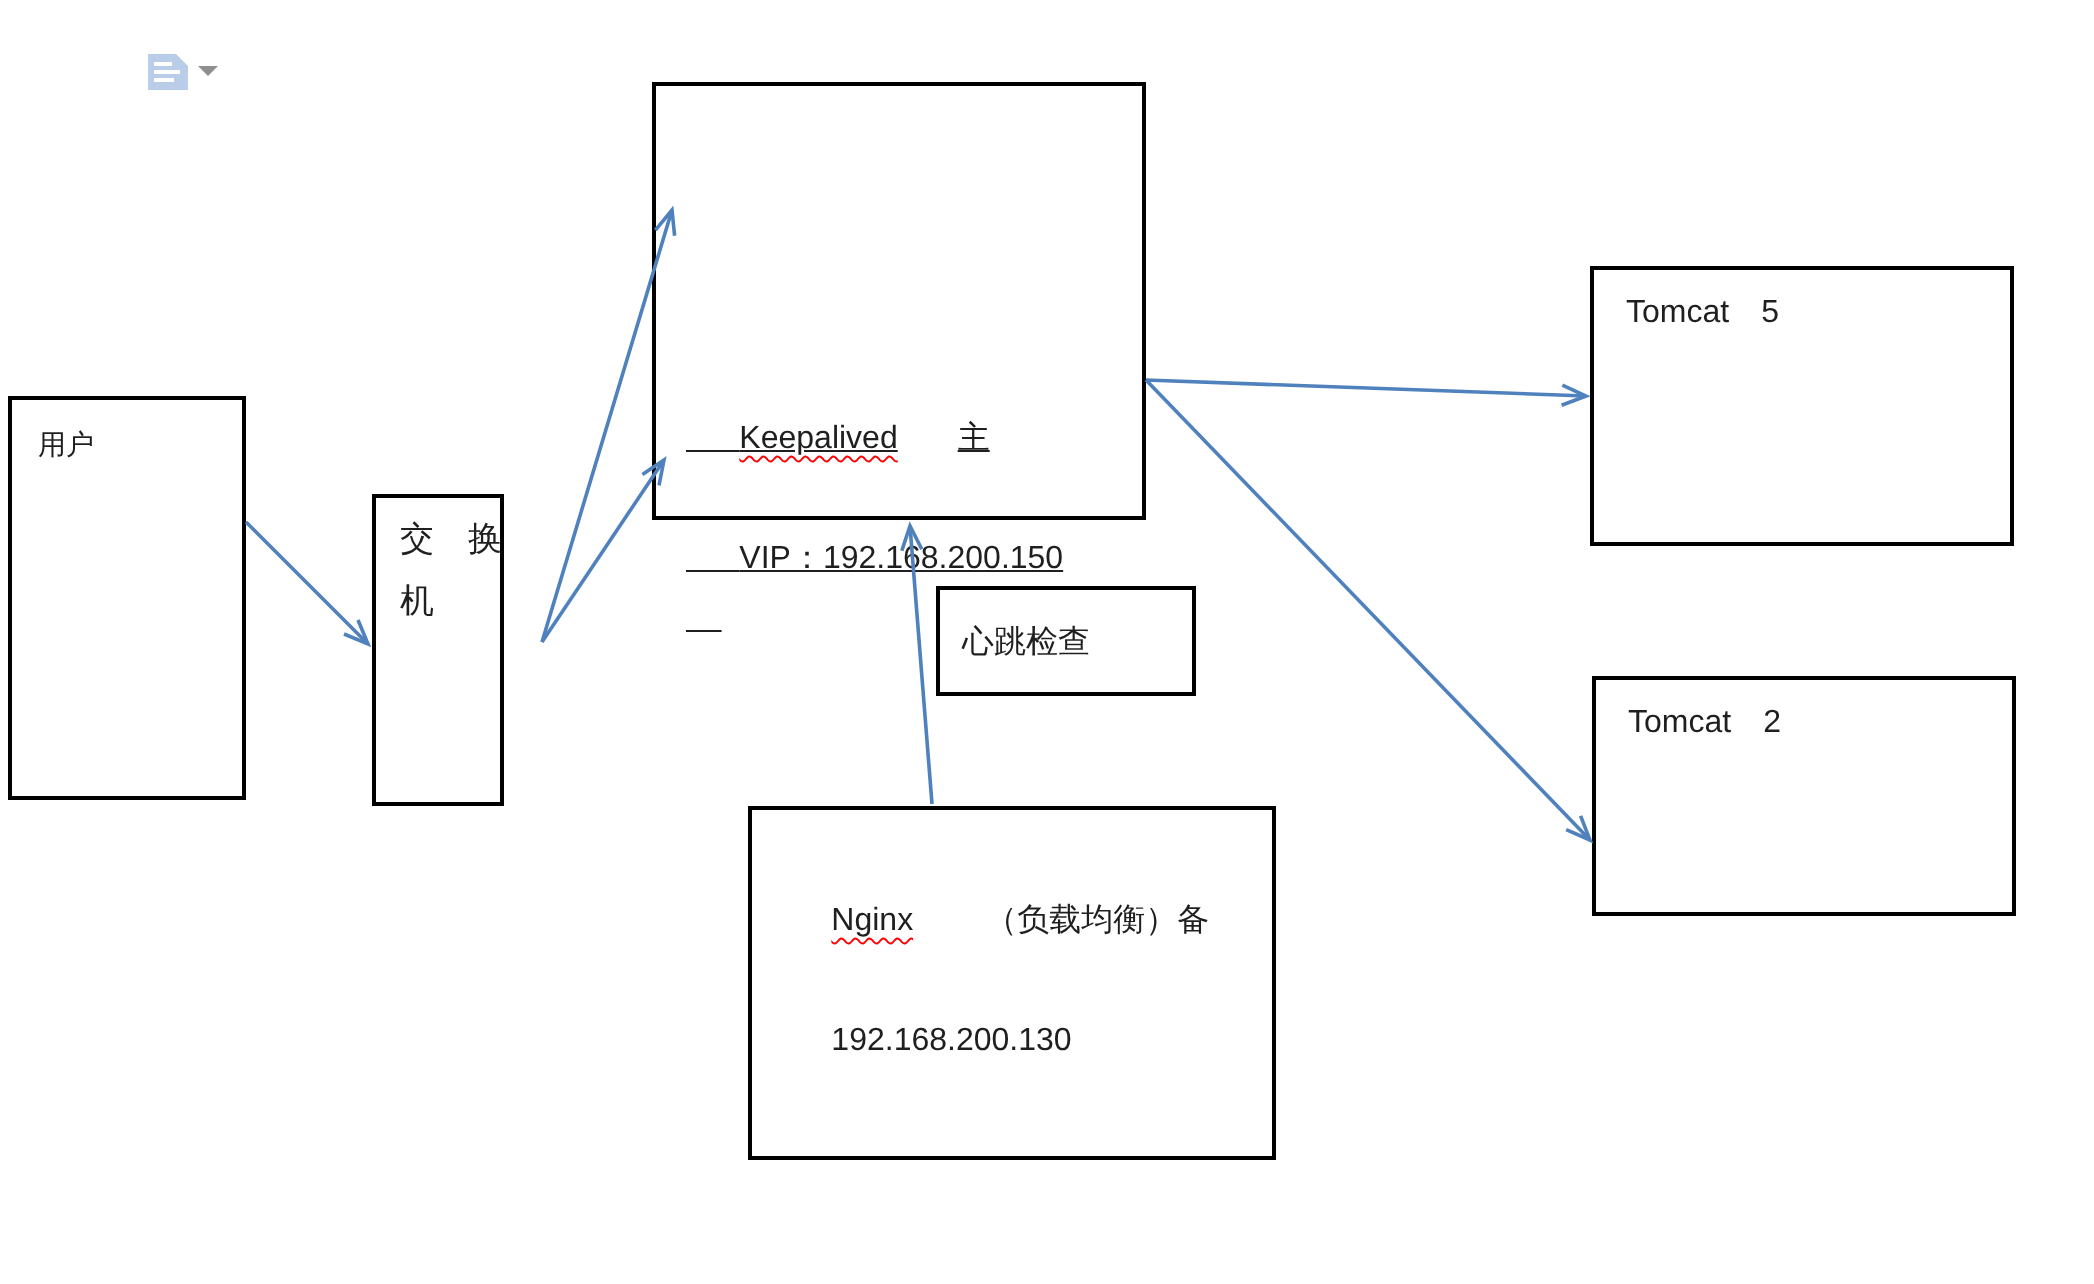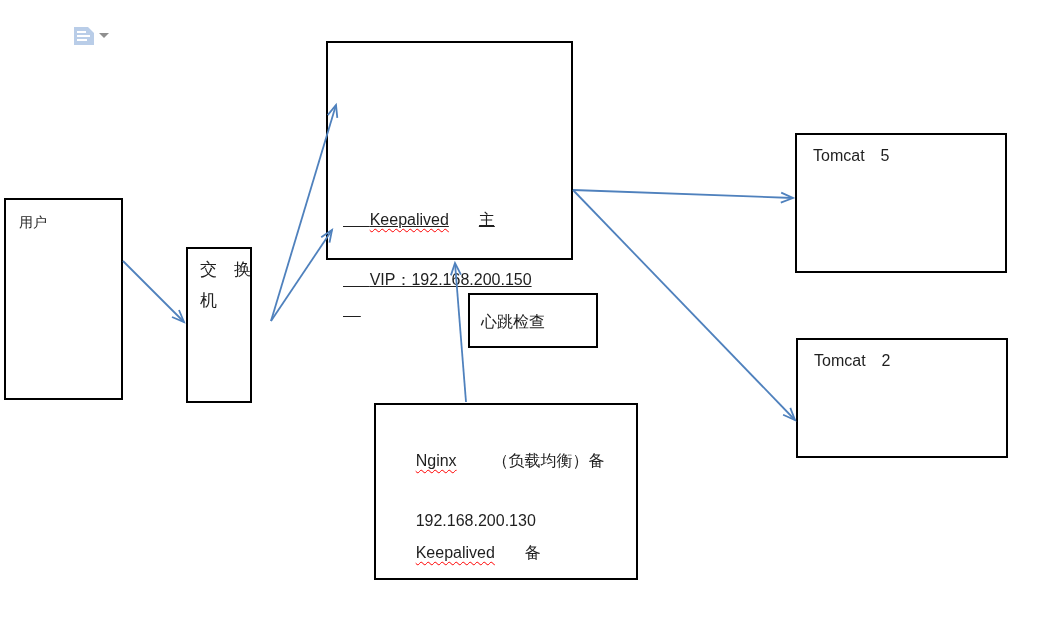--- a/index.html
+++ b/index.html
@@ -140,23 +140,20 @@
 
   <div class="node" id="heartbeat-box">
     <div class="txt">心跳检查</div>
   </div>
 
   <div class="node" id="nginx-backup-box">
     <div class="txt block1">
       <span class="squiggly">Nginx</span><span class="gap-tab"></span><span>（负载均衡）备</span><br>
       <span>192.168.200.130</span>
     </div>
-    <div class="txt block2">
-      <span class="squiggly">Keepalived</span><span class="gap-mid"></span><span>备</span>
-    </div>
   </div>
 
   <div class="node" id="tomcat1-box">
     <div class="tomcat-label">Tomcat　5</div>
   </div>
   <div class="node" id="tomcat2-box">
     <div class="tomcat-label">Tomcat　2</div>
   </div>
 
   <svg id="arrows" width="1047" height="642">

